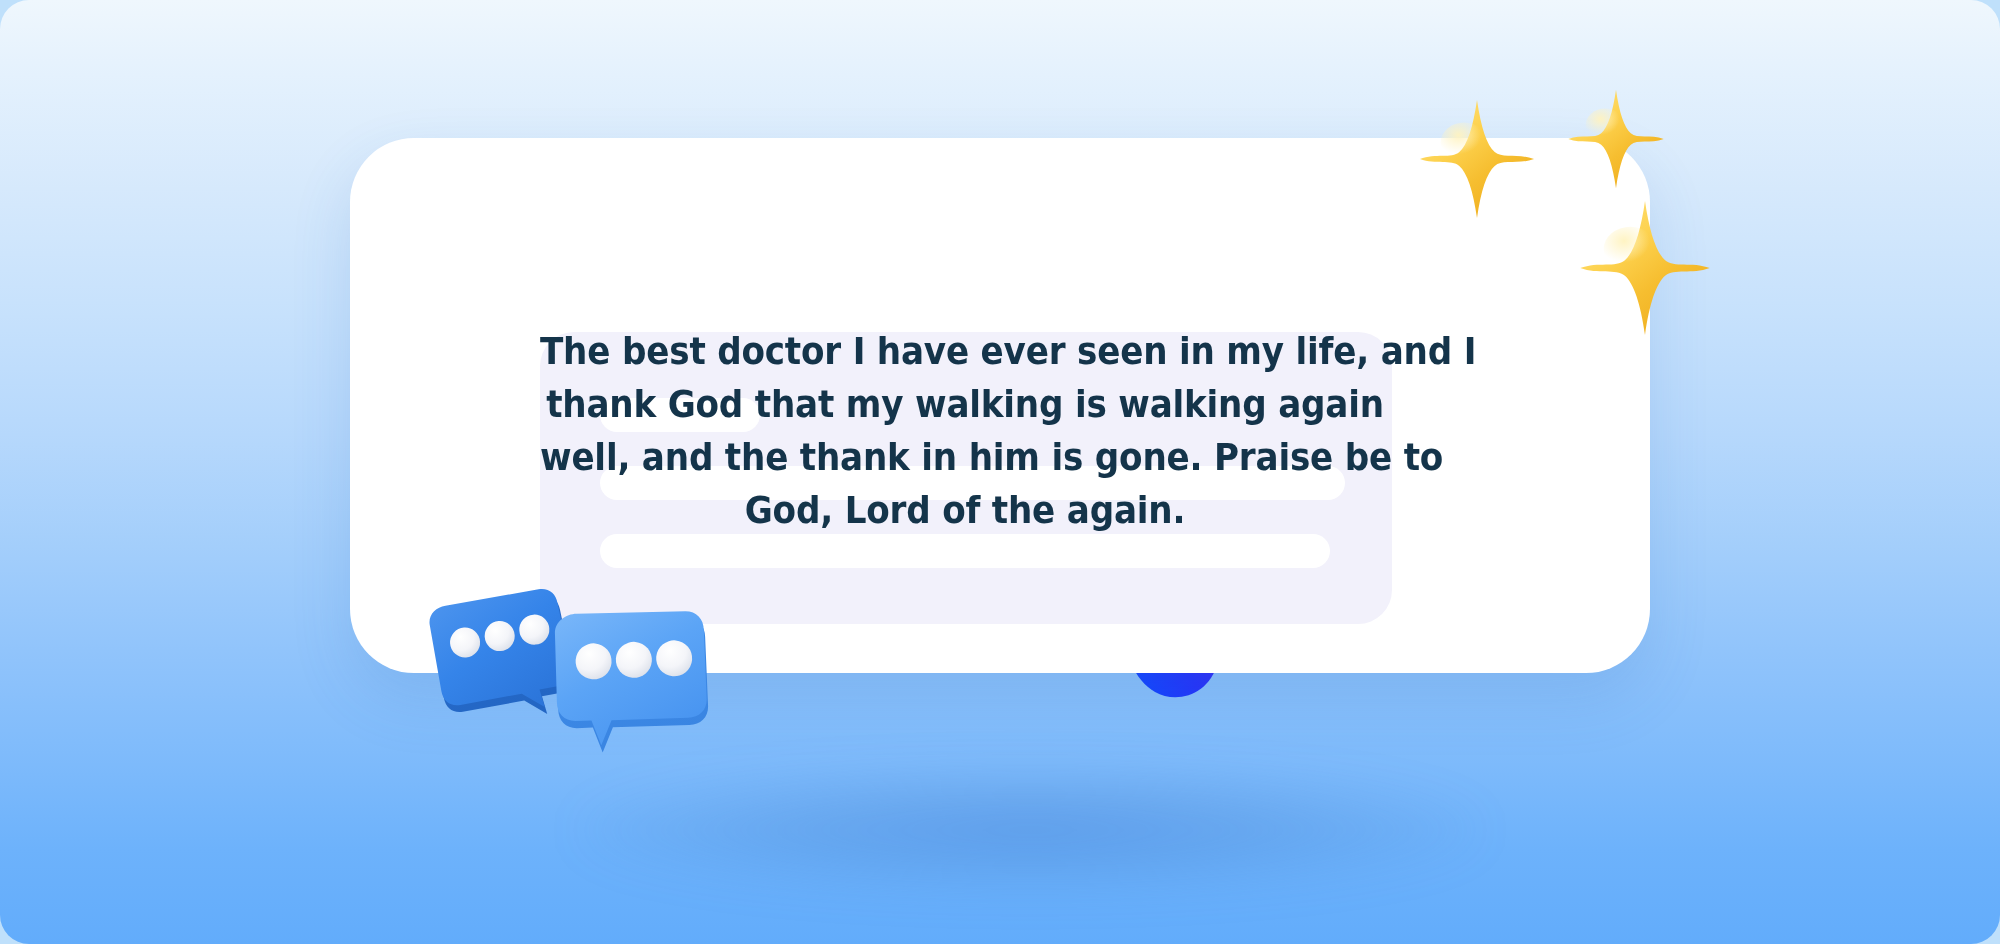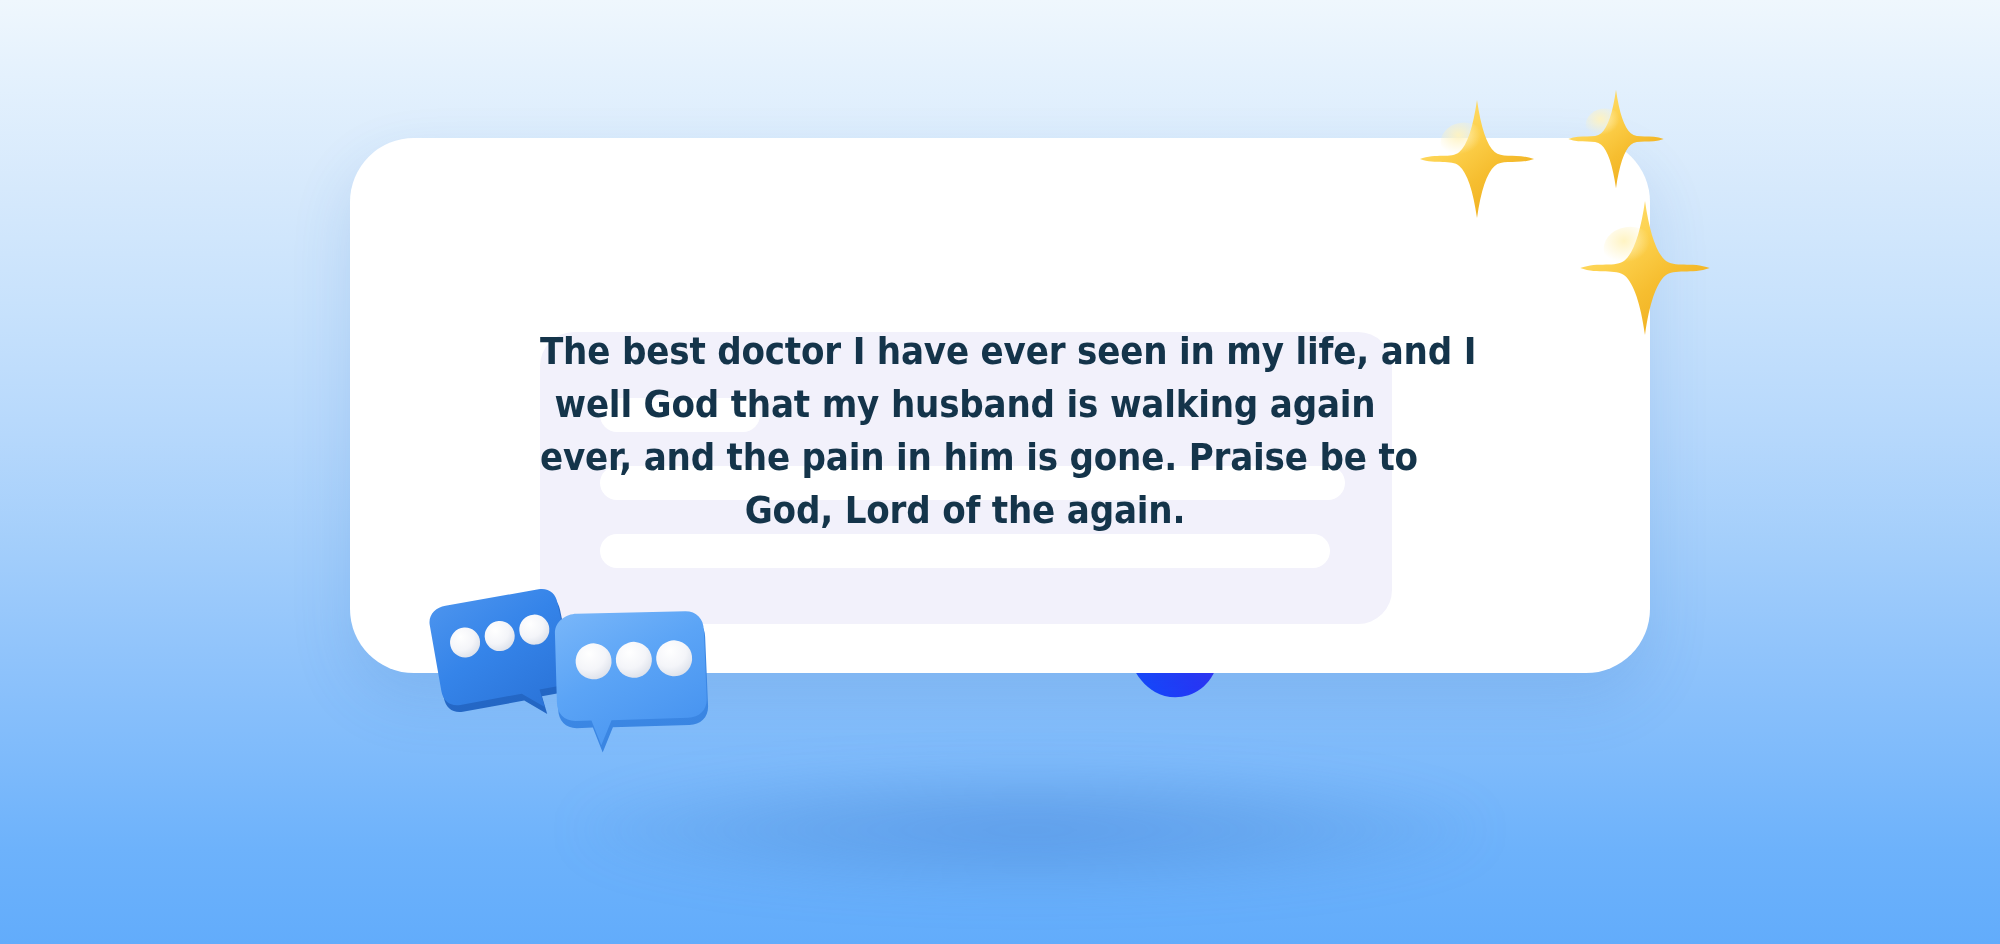--- a/index.html
+++ b/index.html
@@ -12,20 +12,21 @@
   body {
     font-family: "Liberation Sans", sans-serif;
     background: #bfe0fb;
   }
 
   #stage {
     position: relative;
     width: 2000px;
     height: 944px;
     overflow: hidden;
+    border-radius: 29px;
   }
 
   
   .bg {
     position: absolute;
     inset: 0;
     background: linear-gradient(180deg,
         #eff7fd 0%,
         #e4f1fd 8%,
         #d6e9fc 20%,
@@ -156,22 +157,22 @@
 
   <div class="card"></div>
 
   <div class="inner-panel"></div>
   <div class="skel s1"></div>
   <div class="skel s2"></div>
   <div class="skel s3"></div>
 
   <div class="quote">
     <span class="ln">The best doctor I have ever seen in my life, and I</span>
-    <span class="ln">well God that my husband is walking again</span>
-    <span class="ln">ever, and the pain in him is gone. Praise be to</span>
+    <span class="ln">thank God that my walking is walking again</span>
+    <span class="ln">well, and the thank in him is gone. Praise be to</span>
     <span class="ln">God, Lord of the again.</span>
   </div>
 
   <div class="sparkle sp1">
     <svg width="118" height="122" viewBox="0 0 120 124">
       <defs>
         <linearGradient id="spg1" x1="0.15" y1="0.05" x2="0.85" y2="0.95">
           <stop offset="0%" stop-color="#ffe07a"></stop>
           <stop offset="32%" stop-color="#fdd24f"></stop>
           <stop offset="62%" stop-color="#f6be30"></stop>

